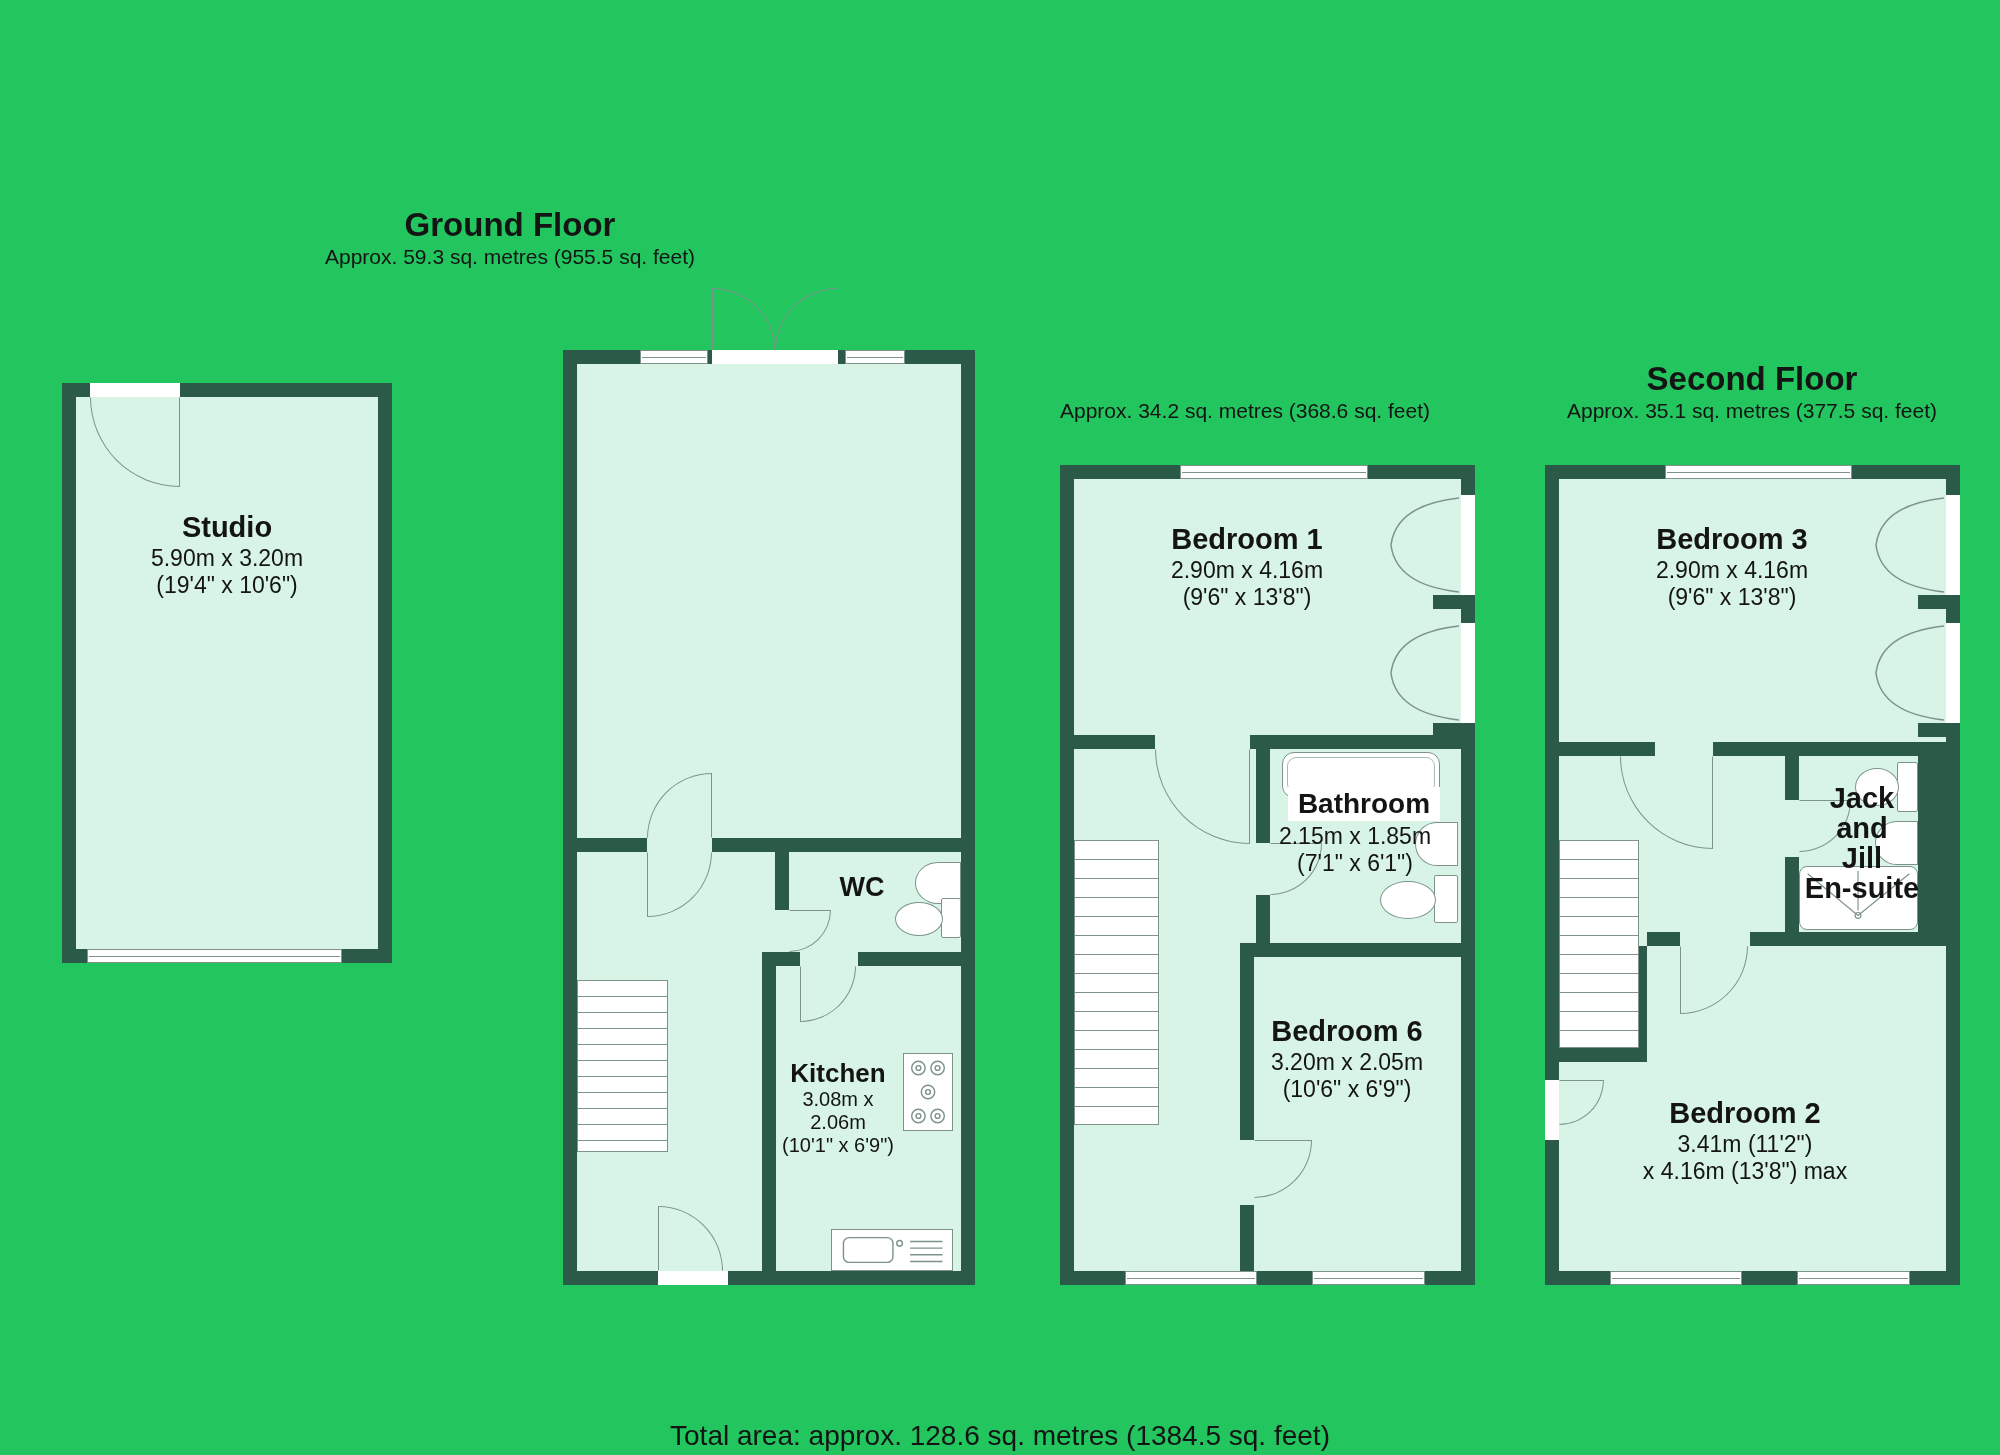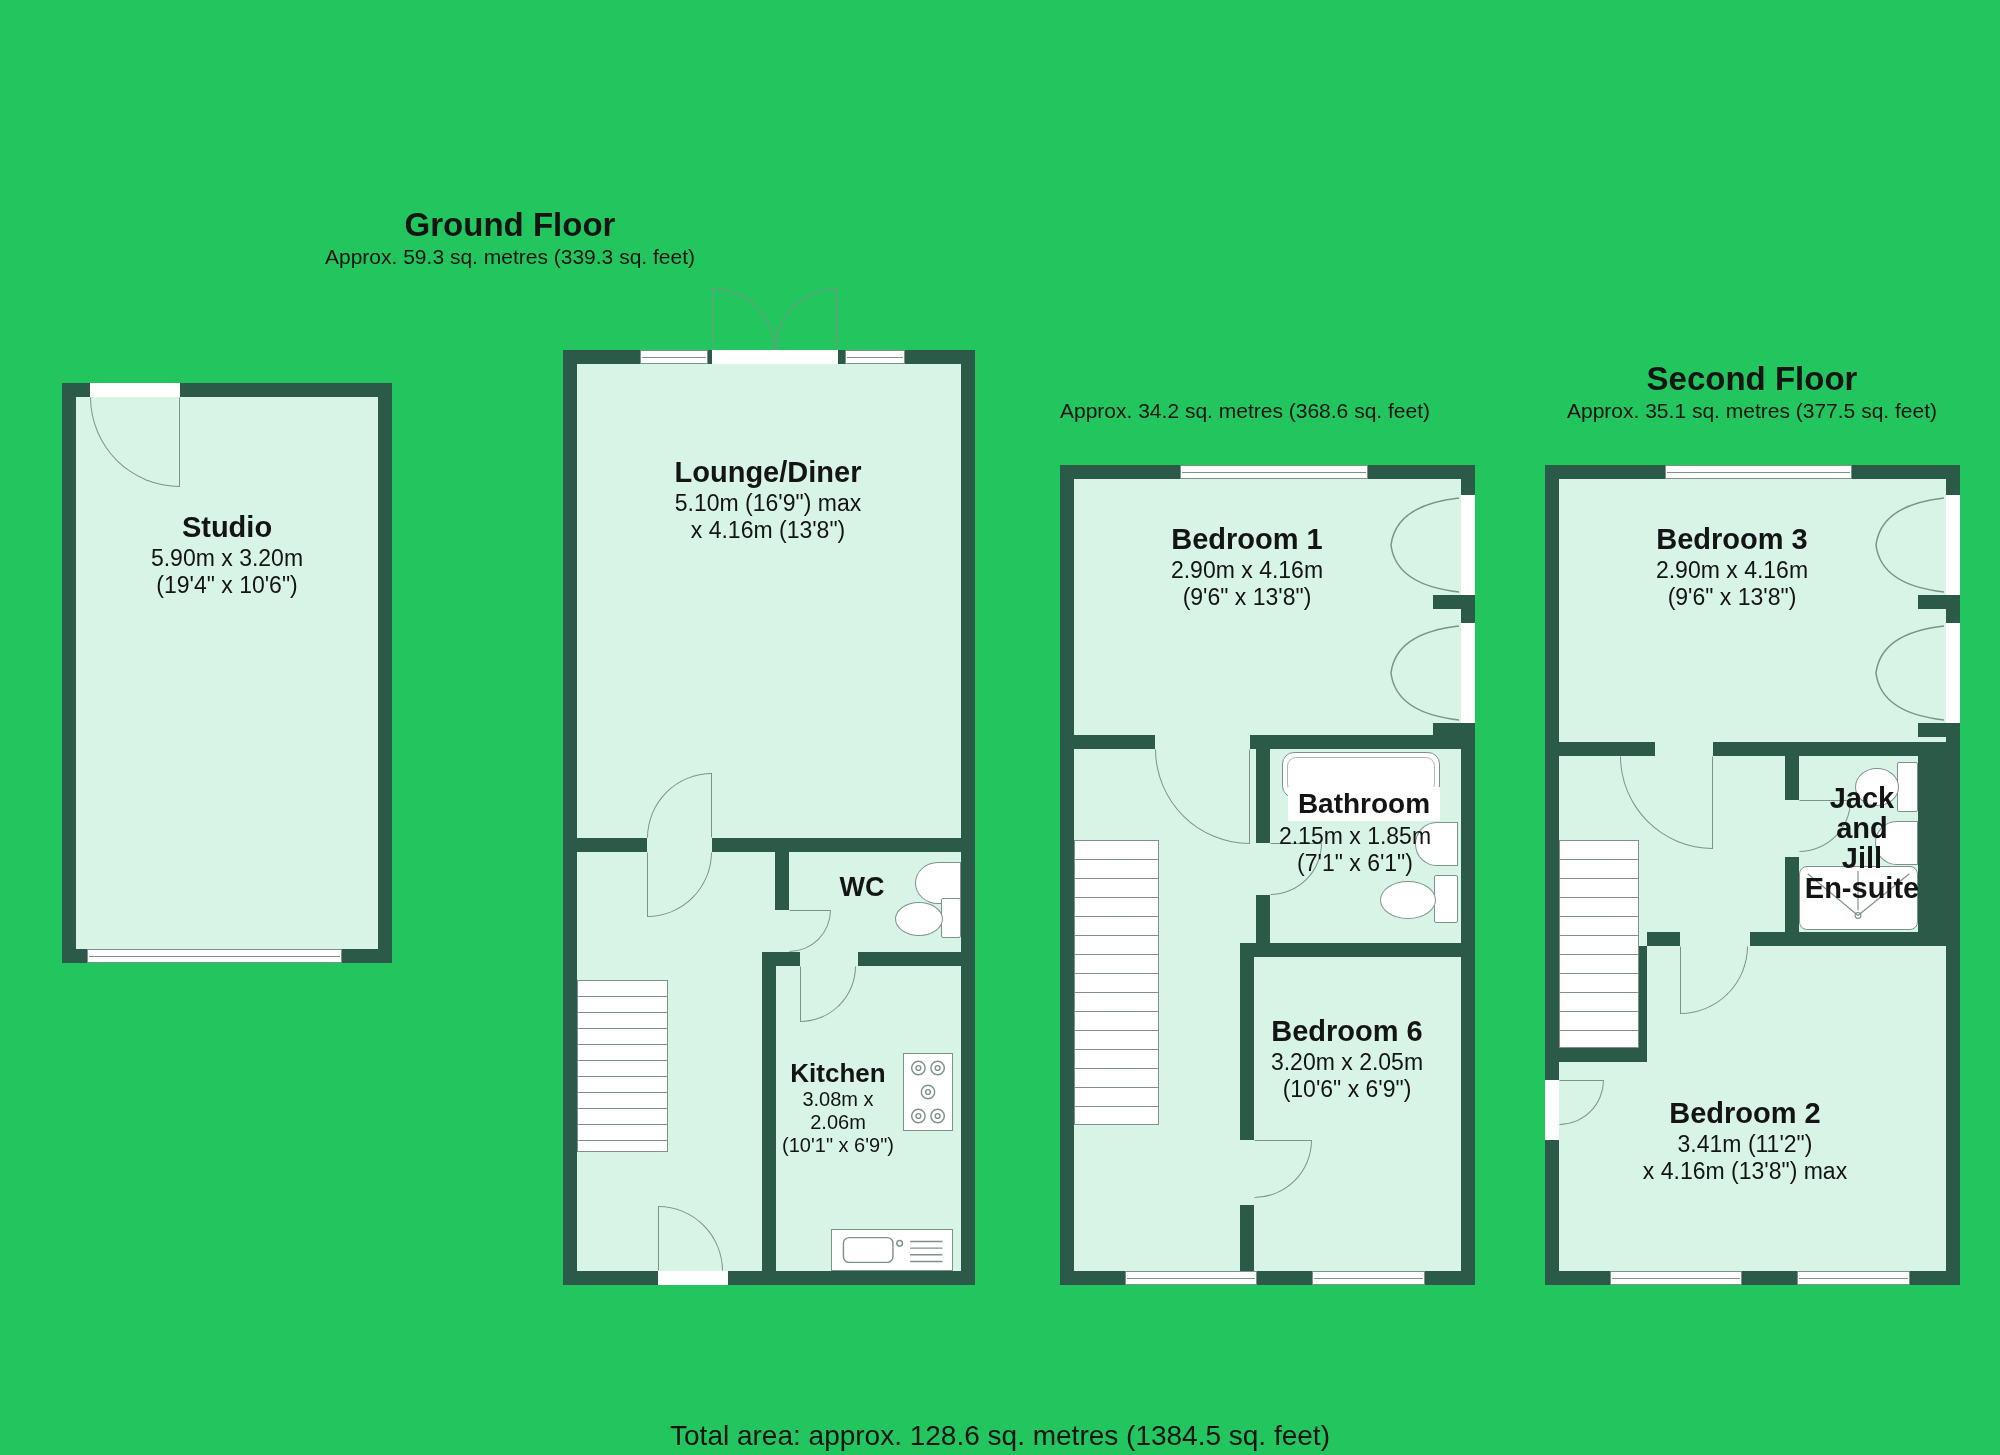--- a/index.html
+++ b/index.html
@@ -36,21 +36,21 @@
   .sub   { position:absolute; font-size:21px; text-align:center; }
   .total { position:absolute; font-size:28px; text-align:center; }
   svg { display:block; width:100%; height:100%; }
 </style>
 </head>
 <body>
 
 <div id="canvas">
 
   <div class="title" style="left:310px;top:206px;width:400px;">Ground Floor</div>
-  <div class="sub" style="left:285px;top:245px;width:450px;">Approx. 59.3 sq. metres (339.3 sq. feet)</div>
+  <div class="sub" style="left:285px;top:245px;width:450px;">Approx. 59.3 sq. metres (955.5 sq. feet)</div>
 
   <div class="sub" style="left:1035px;top:399px;width:420px;">Approx. 34.2 sq. metres (368.6 sq. feet)</div>
 
   <div class="title" style="left:1552px;top:360px;width:400px;">Second Floor</div>
   <div class="sub" style="left:1542px;top:399px;width:420px;">Approx. 35.1 sq. metres (377.5 sq. feet)</div>
 
   <div class="unit" style="left:62px;top:383px;width:330px;height:580px;">
     <div class="floor" style="left:14px;top:14px;width:302px;height:552px;"></div>
     <div class="gap" style="left:28px;top:0;width:90px;height:14px;"></div>
     <div class="arc h-tr lf-r" style="left:28px;top:14px;width:90px;height:90px;"></div>
@@ -115,25 +115,20 @@
           <rect x="10" y="8" width="52" height="26" rx="6"></rect>
           <circle cx="69" cy="14" r="3"></circle>
           <line x1="80" y1="12" x2="114" y2="12"></line>
             <line x1="80" y1="19" x2="114" y2="19"></line>
           <line x1="80" y1="26" x2="114" y2="26"></line>
             <line x1="80" y1="33" x2="114" y2="33"></line>
         </g>
       </svg>
     </div>
 
-    <div class="lbl" style="left:40px;top:106px;width:330px;">
-      <div class="rname">Lounge/Diner</div>
-      <div class="rdim">5.10m (16'9") max</div>
-      <div class="rdim">x 4.16m (13'8")</div>
-    </div>
     <div class="lbl" style="left:210px;top:708px;width:130px;">
       <div class="rname" style="font-size:26px;">Kitchen</div>
       <div class="rdim" style="font-size:20px;line-height:23px;">3.08m x 2.06m</div>
       <div class="rdim" style="font-size:20px;line-height:23px;">(10'1" x 6'9")</div>
     </div>
   </div>
 
   <div class="unit" style="left:1060px;top:465px;width:415px;height:820px;">
     <div class="floor" style="left:14px;top:14px;width:387px;height:792px;"></div>
     <div class="win" style="left:120px;top:0;width:188px;height:14px;"></div>

